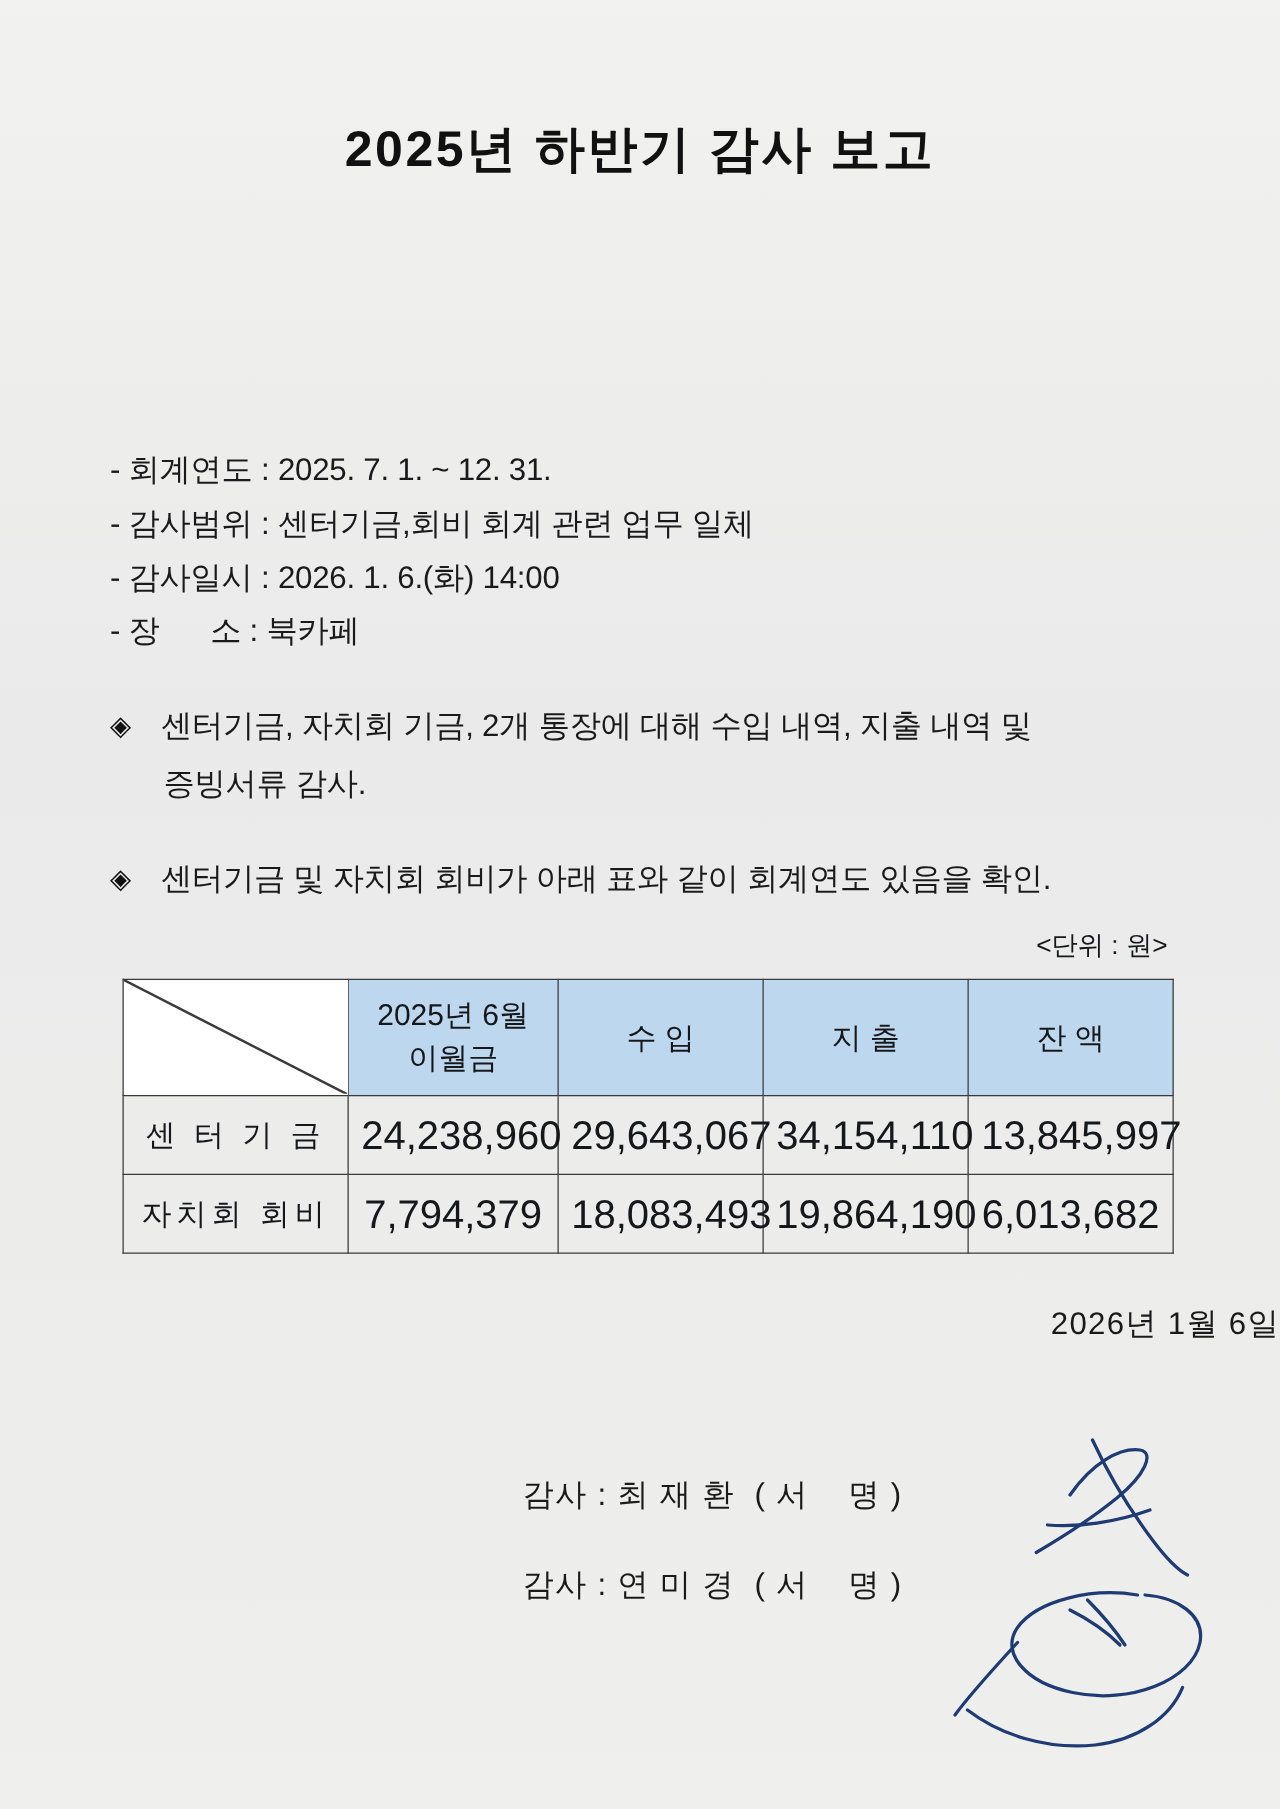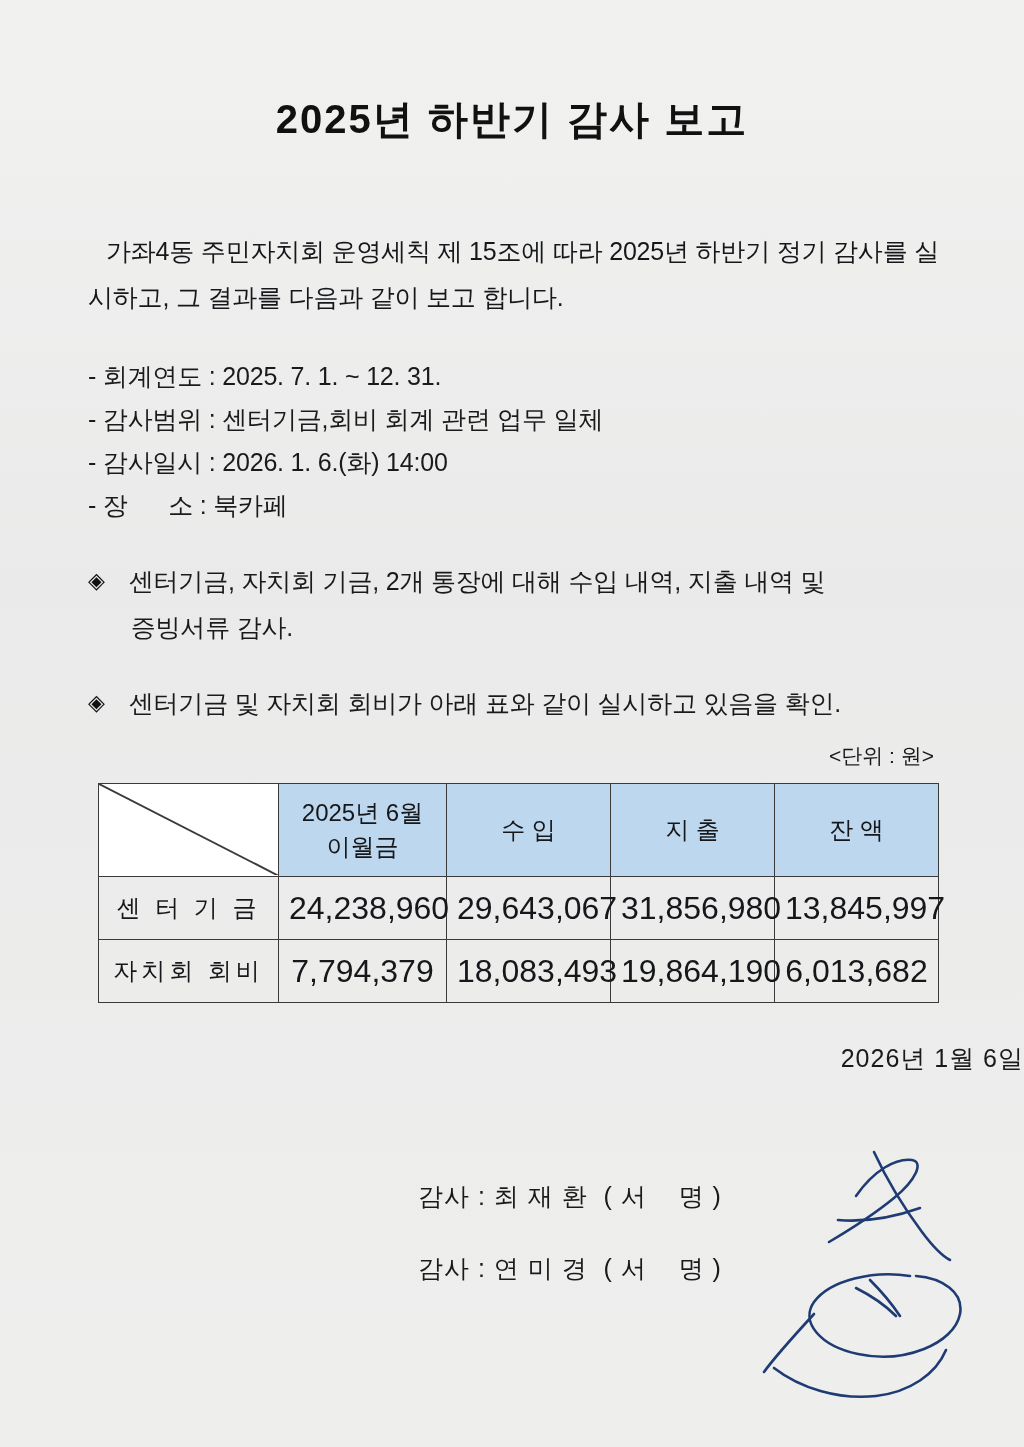--- a/index.html
+++ b/index.html
@@ -177,41 +177,40 @@
   }
 </style>
 </head>
 <body>
 
 <div class="page">
   <div class="scan-tint"></div>
 
   <div class="doc-title">2025년 하반기 감사 보고</div>
 
-  <div class="para" id="intro">가좌4동 주민자치회 운영세칙 제 15조에 따라 2025년 하반기 정기 감사를 실시하고, 그 결과를 다음과 같이 보고 합니다.</div>
 
   <div class="meta-list">
     <span class="meta-row">- 회계연도 : 2025. 7. 1. ~ 12. 31.</span>
     <span class="meta-row">- 감사범위 : 센터기금,회비 회계 관련 업무 일체</span>
     <span class="meta-row">- 감사일시 : 2026. 1. 6.(화) 14:00</span>
     <span class="meta-row">- 장      소 : 북카페</span>
   </div>
 
   <div class="bullet-block" id="bullet1">
     <span class="bullet-mark">◈</span>
     <span class="bullet-text">
       <span>센터기금, 자치회 기금, 2개 통장에 대해 수입 내역, 지출 내역 및</span>
       <span class="l2">증빙서류 감사.</span>
     </span>
   </div>
 
   <div class="bullet-block" id="bullet2">
     <span class="bullet-mark">◈</span>
     <span class="bullet-text">
-      <span>센터기금 및 자치회 회비가 아래 표와 같이 실시하고 있음을 확인.</span>
+      <span>센터기금 및 자치회 회비가 아래 표와 같이 회계연도 있음을 확인.</span>
     </span>
   </div>
 
   <div class="unit-label">&lt;단위 : 원&gt;</div>
 
   <table class="fund-table">
     <colgroup>
       <col style="width:180px">
       <col style="width:168px">
       <col style="width:164px">
@@ -232,21 +231,21 @@
         <th>수  입</th>
         <th>지  출</th>
         <th>잔  액</th>
       </tr>
     </thead>
     <tbody>
       <tr>
         <td class="rowlabel">센 터 기 금</td>
         <td class="num">24,238,960</td>
         <td class="num">29,643,067</td>
-        <td class="num">31,856,980</td>
+        <td class="num">34,154,110</td>
         <td class="num">13,845,997</td>
       </tr>
       <tr>
         <td class="rowlabel">자치회 회비</td>
         <td class="num">7,794,379</td>
         <td class="num">18,083,493</td>
         <td class="num">19,864,190</td>
         <td class="num">6,013,682</td>
       </tr>
     </tbody>

